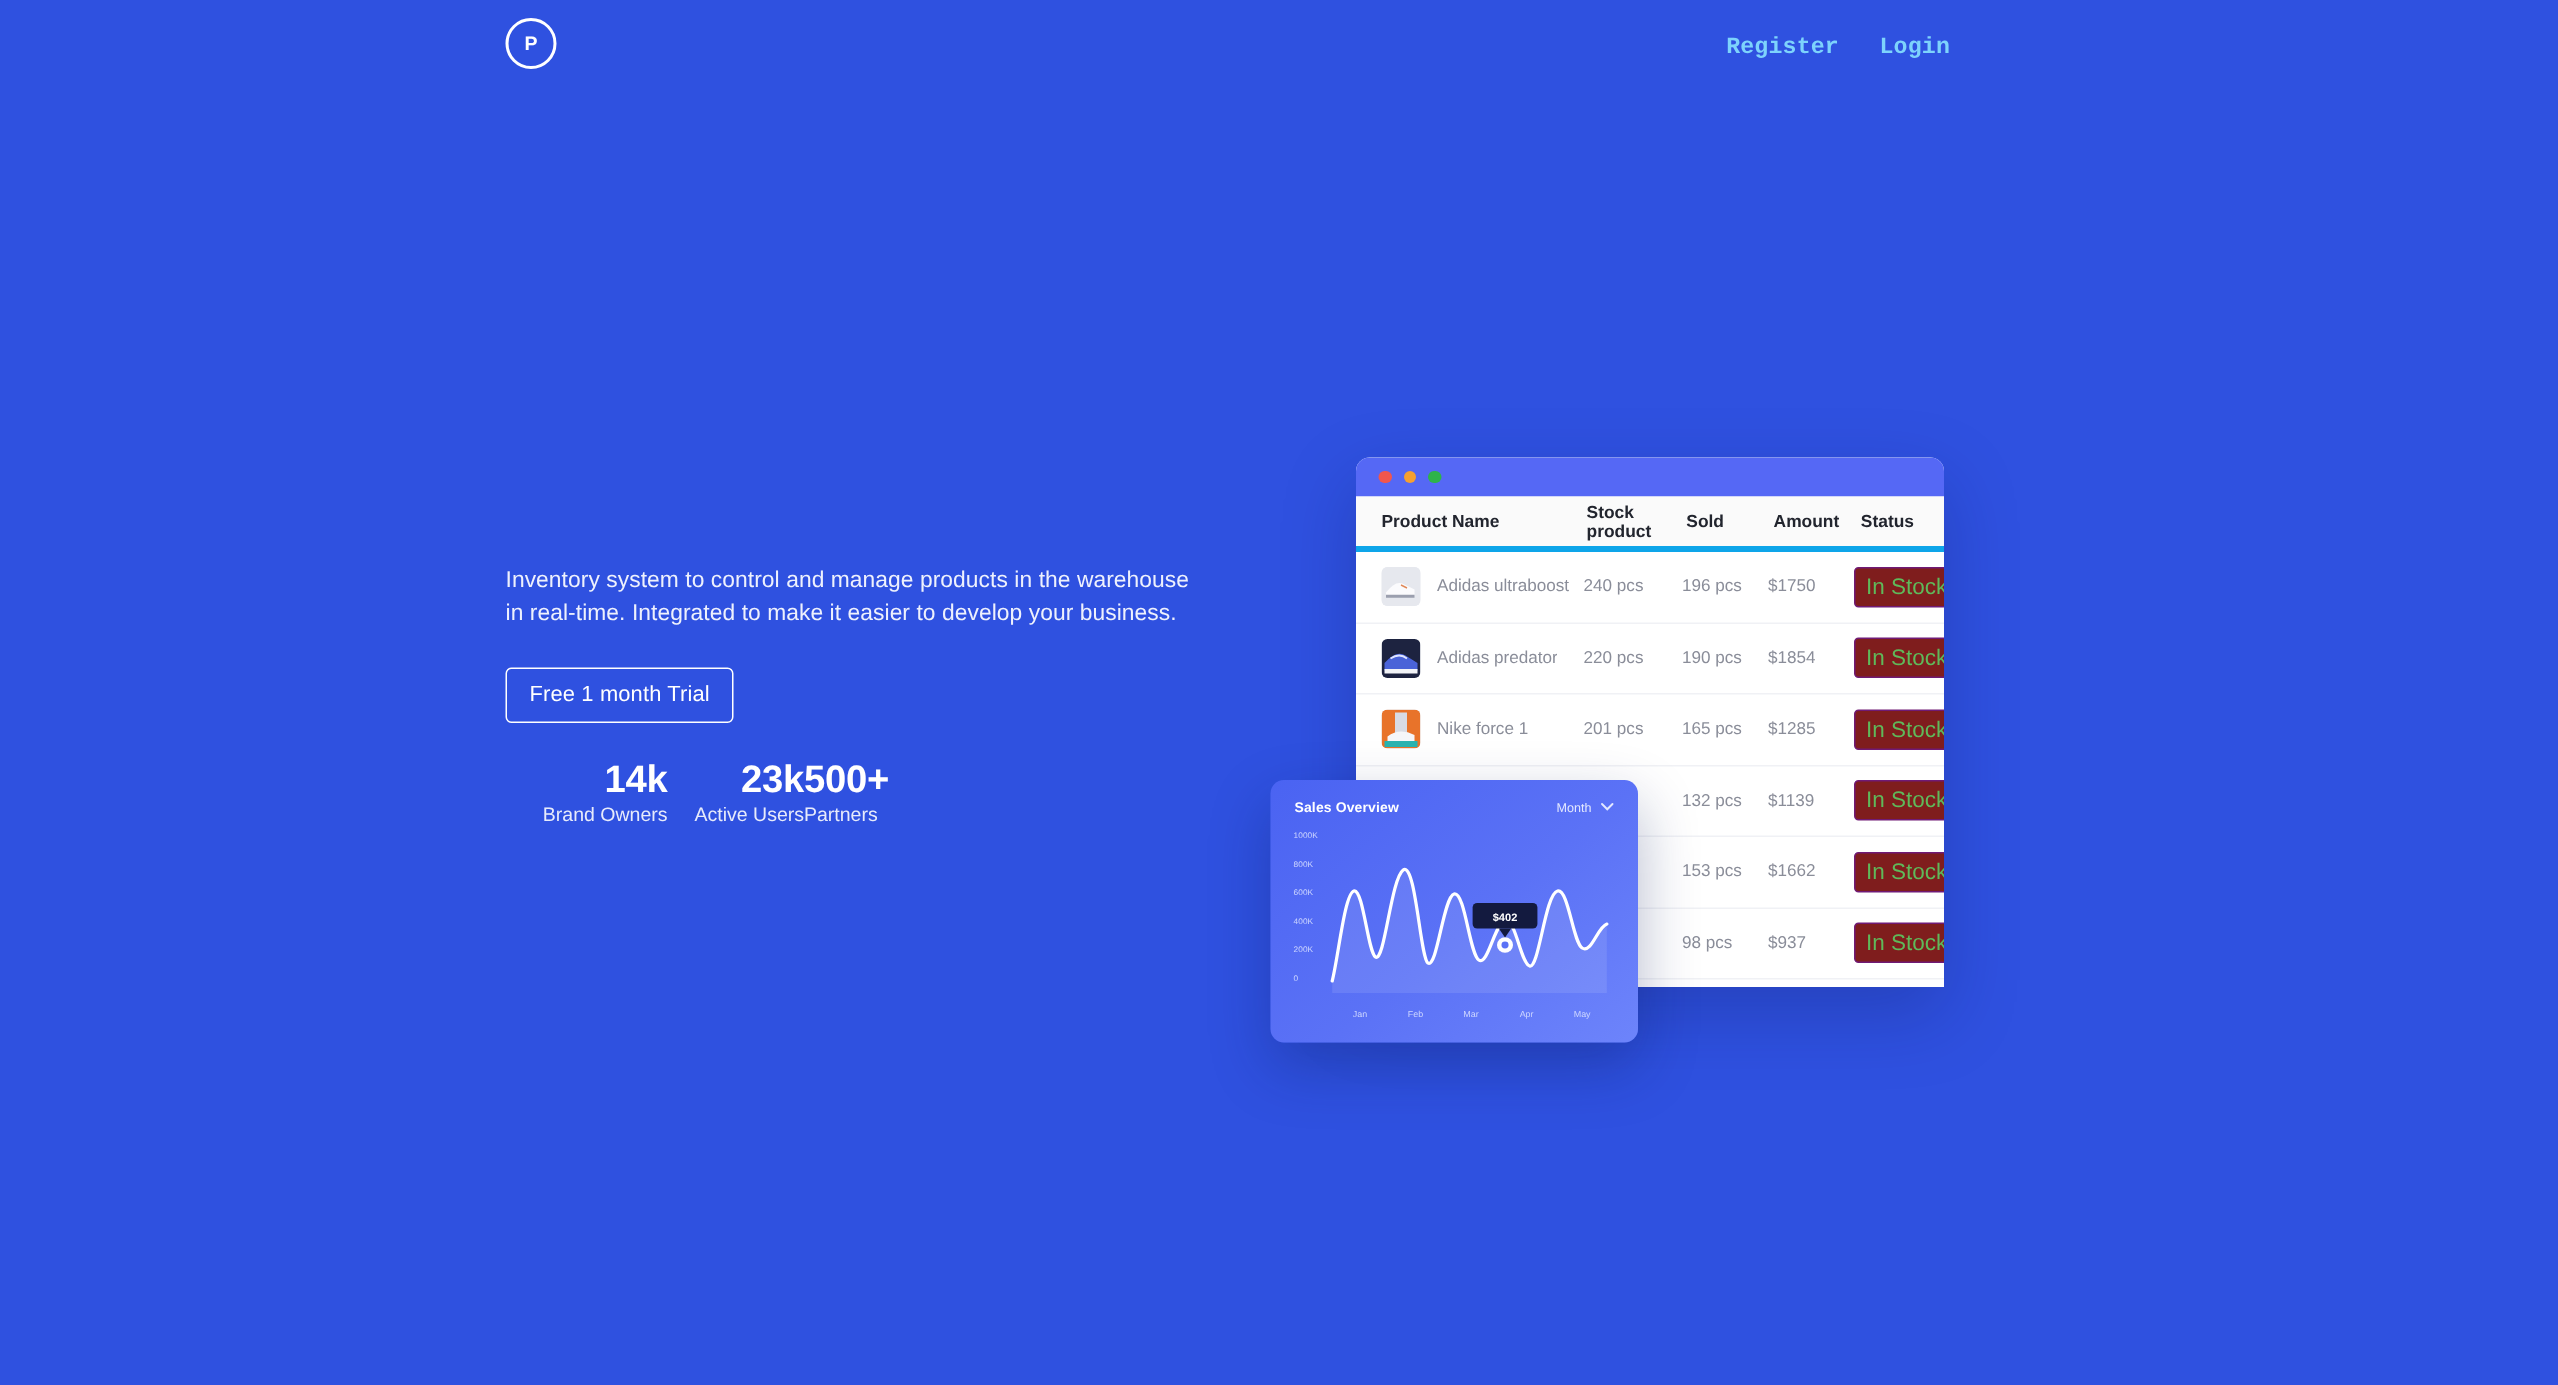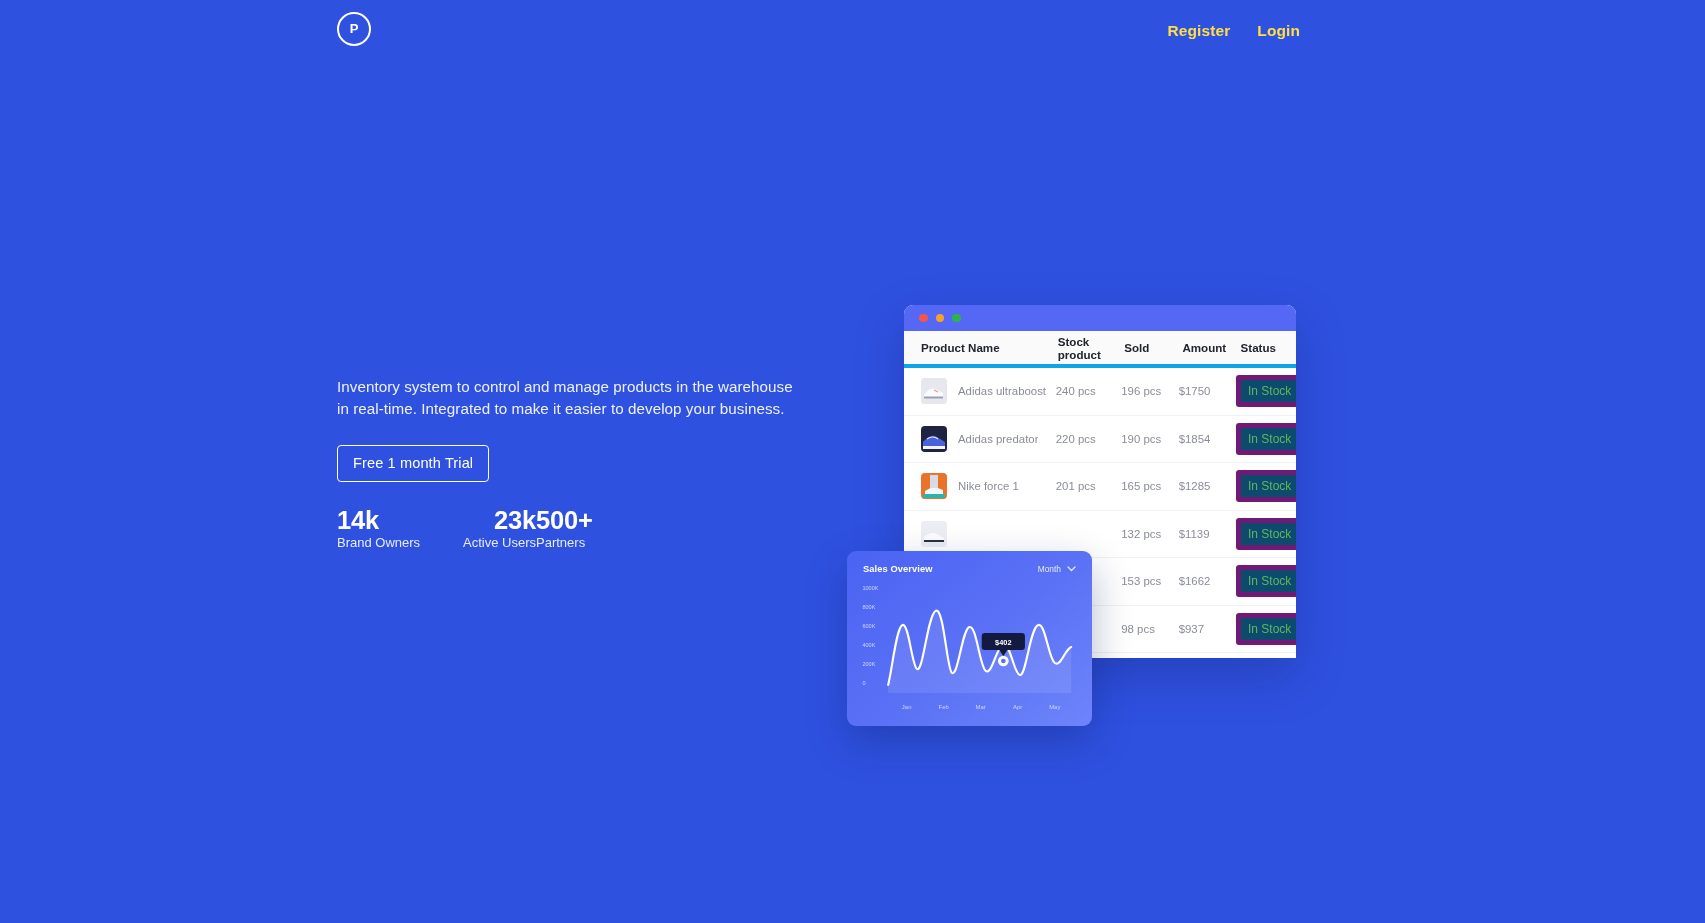--- a/index.html
+++ b/index.html
@@ -20,23 +20,24 @@
     border:2.4px solid #ffffff;
     display:flex; align-items:center; justify-content:center;
   }
   .logo svg { display:block; }
   .nav-links {
     position:absolute; right:0; top:22px;
     display:flex; align-items:center; gap:27px;
     padding-right:405px;
   }
   .nav-link {
-    color:#fde047; font-size:15.5px; font-weight:700;
+    color:#7dd3fc; font-size:15.5px; font-weight:700;
     letter-spacing:0.1px; text-decoration:none; cursor:pointer;
     white-space:nowrap;
+    font-family:Liberation Mono, monospace;
   }
 
   
   .hero { position:absolute; left:337px; top:352px; width:500px; }
   .hero-title {
     color:#ffffff; font-size:30.5px; line-height:1.12;
     font-weight:700; letter-spacing:-0.3px;
     width:490px;
   }
   .hero-sub {
@@ -57,21 +58,21 @@
   .stats { margin-top:26px; display:flex; }
   .stat { display:flex; flex-direction:column; }
   .stat-value {
     color:#ffffff; font-size:25.5px; font-weight:700;
     line-height:1; letter-spacing:-0.2px;
   }
   .stat-label {
     margin-top:1px; color:#e7ebfb;
     font-size:13px; font-weight:400; white-space:nowrap;
   }
-  .stat:nth-child(1){ width:108px; }
+  .stat:nth-child(1){ width:108px;align-items:flex-end; }
   .stat:nth-child(2){ width:91px;text-align:right; }
   .stat:nth-child(3){ width:auto; }
 
   
   .window {
     position:absolute; left:904px; top:305px;
     width:392px; height:353px;
     background:#ffffff;
     border-radius:9px 9px 0 0;
     overflow:hidden;
@@ -110,35 +111,34 @@
   .thumb {
     width:26px; height:26px; border-radius:4px;
     background:#e9ebf0; flex:0 0 26px;
     overflow:hidden; position:relative;
   }
   .thumb svg{ display:block; width:100%; height:100%; }
   .pname { white-space:nowrap; overflow:hidden; }
 
   .badge {
     display:inline-block;
-    border:5px solid #701a75; border-radius:3px;
-    color:#5fb95a; background:#0c4a6e;
-    font-size:12px; padding:4px 7px;
+    border:1px solid #701a75; border-radius:3px;
+    color:#5fb95a; background:#7f1d1d;
+    font-size:15px; padding:4px 7px;
     white-space:nowrap;
   }
 
   
   .sales-card {
     position:absolute; left:847px; top:520px;
     width:245px; height:175px;
     border-radius:9px;
     background:linear-gradient(140deg,#4a63f2 0%,#5b72f6 55%,#6d84fb 100%);
     box-shadow:0 16px 40px rgba(10,25,90,0.30);
     overflow:hidden;
-    margin-top:31px;
   }
   .sc-head {
     display:flex; align-items:center; justify-content:space-between;
     padding:13px 16px 0 16px;
   }
   .sc-title { color:#ffffff; font-size:9.3px; font-weight:700; letter-spacing:0.1px; }
   .sc-period { display:flex; align-items:center; gap:6px; cursor:pointer; }
   .sc-period-label { color:#e3e8ff; font-size:8.4px; }
   .chev { display:block; }
   .sc-plot { position:absolute; left:0; top:30px; width:252px; height:145px;text-decoration:underline; }

